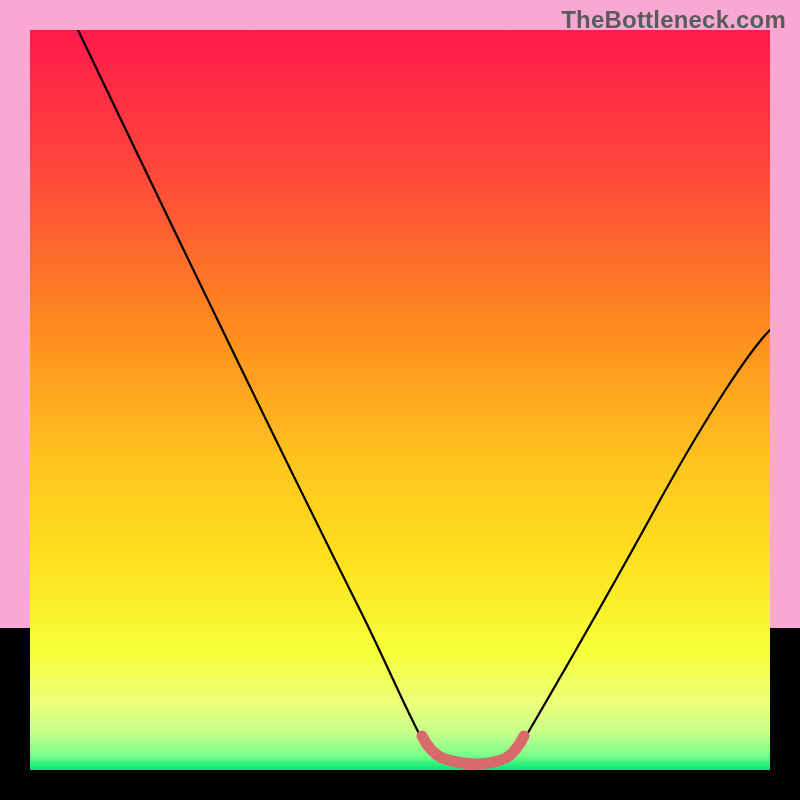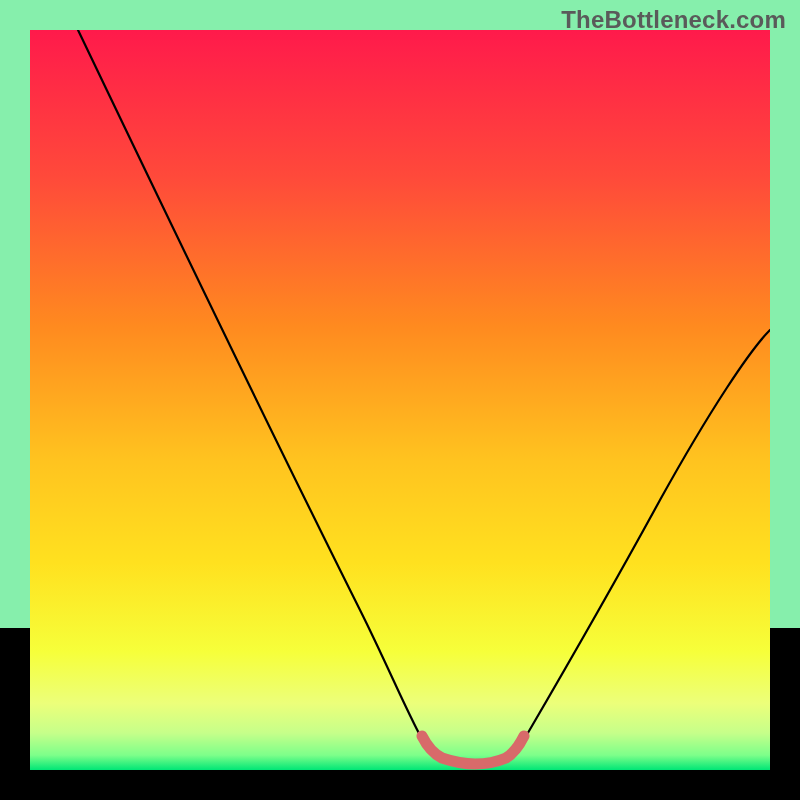--- a/index.html
+++ b/index.html
@@ -8,21 +8,21 @@
     width: 800px;
     height: 800px;
     background: #000;
     overflow: hidden;
     font-family: Arial, Helvetica, sans-serif;
   }
   .frame {
     position: relative;
     width: 800px;
     height: 628px;
-    background: #86efac;
+    background: #f9a8d4;
   }
   .plot-area {
     position: absolute;
     left: 30px;
     top: 30px;
     width: 740px;
     height: 740px;
     overflow: hidden;
   }
   .gradient-bg {

